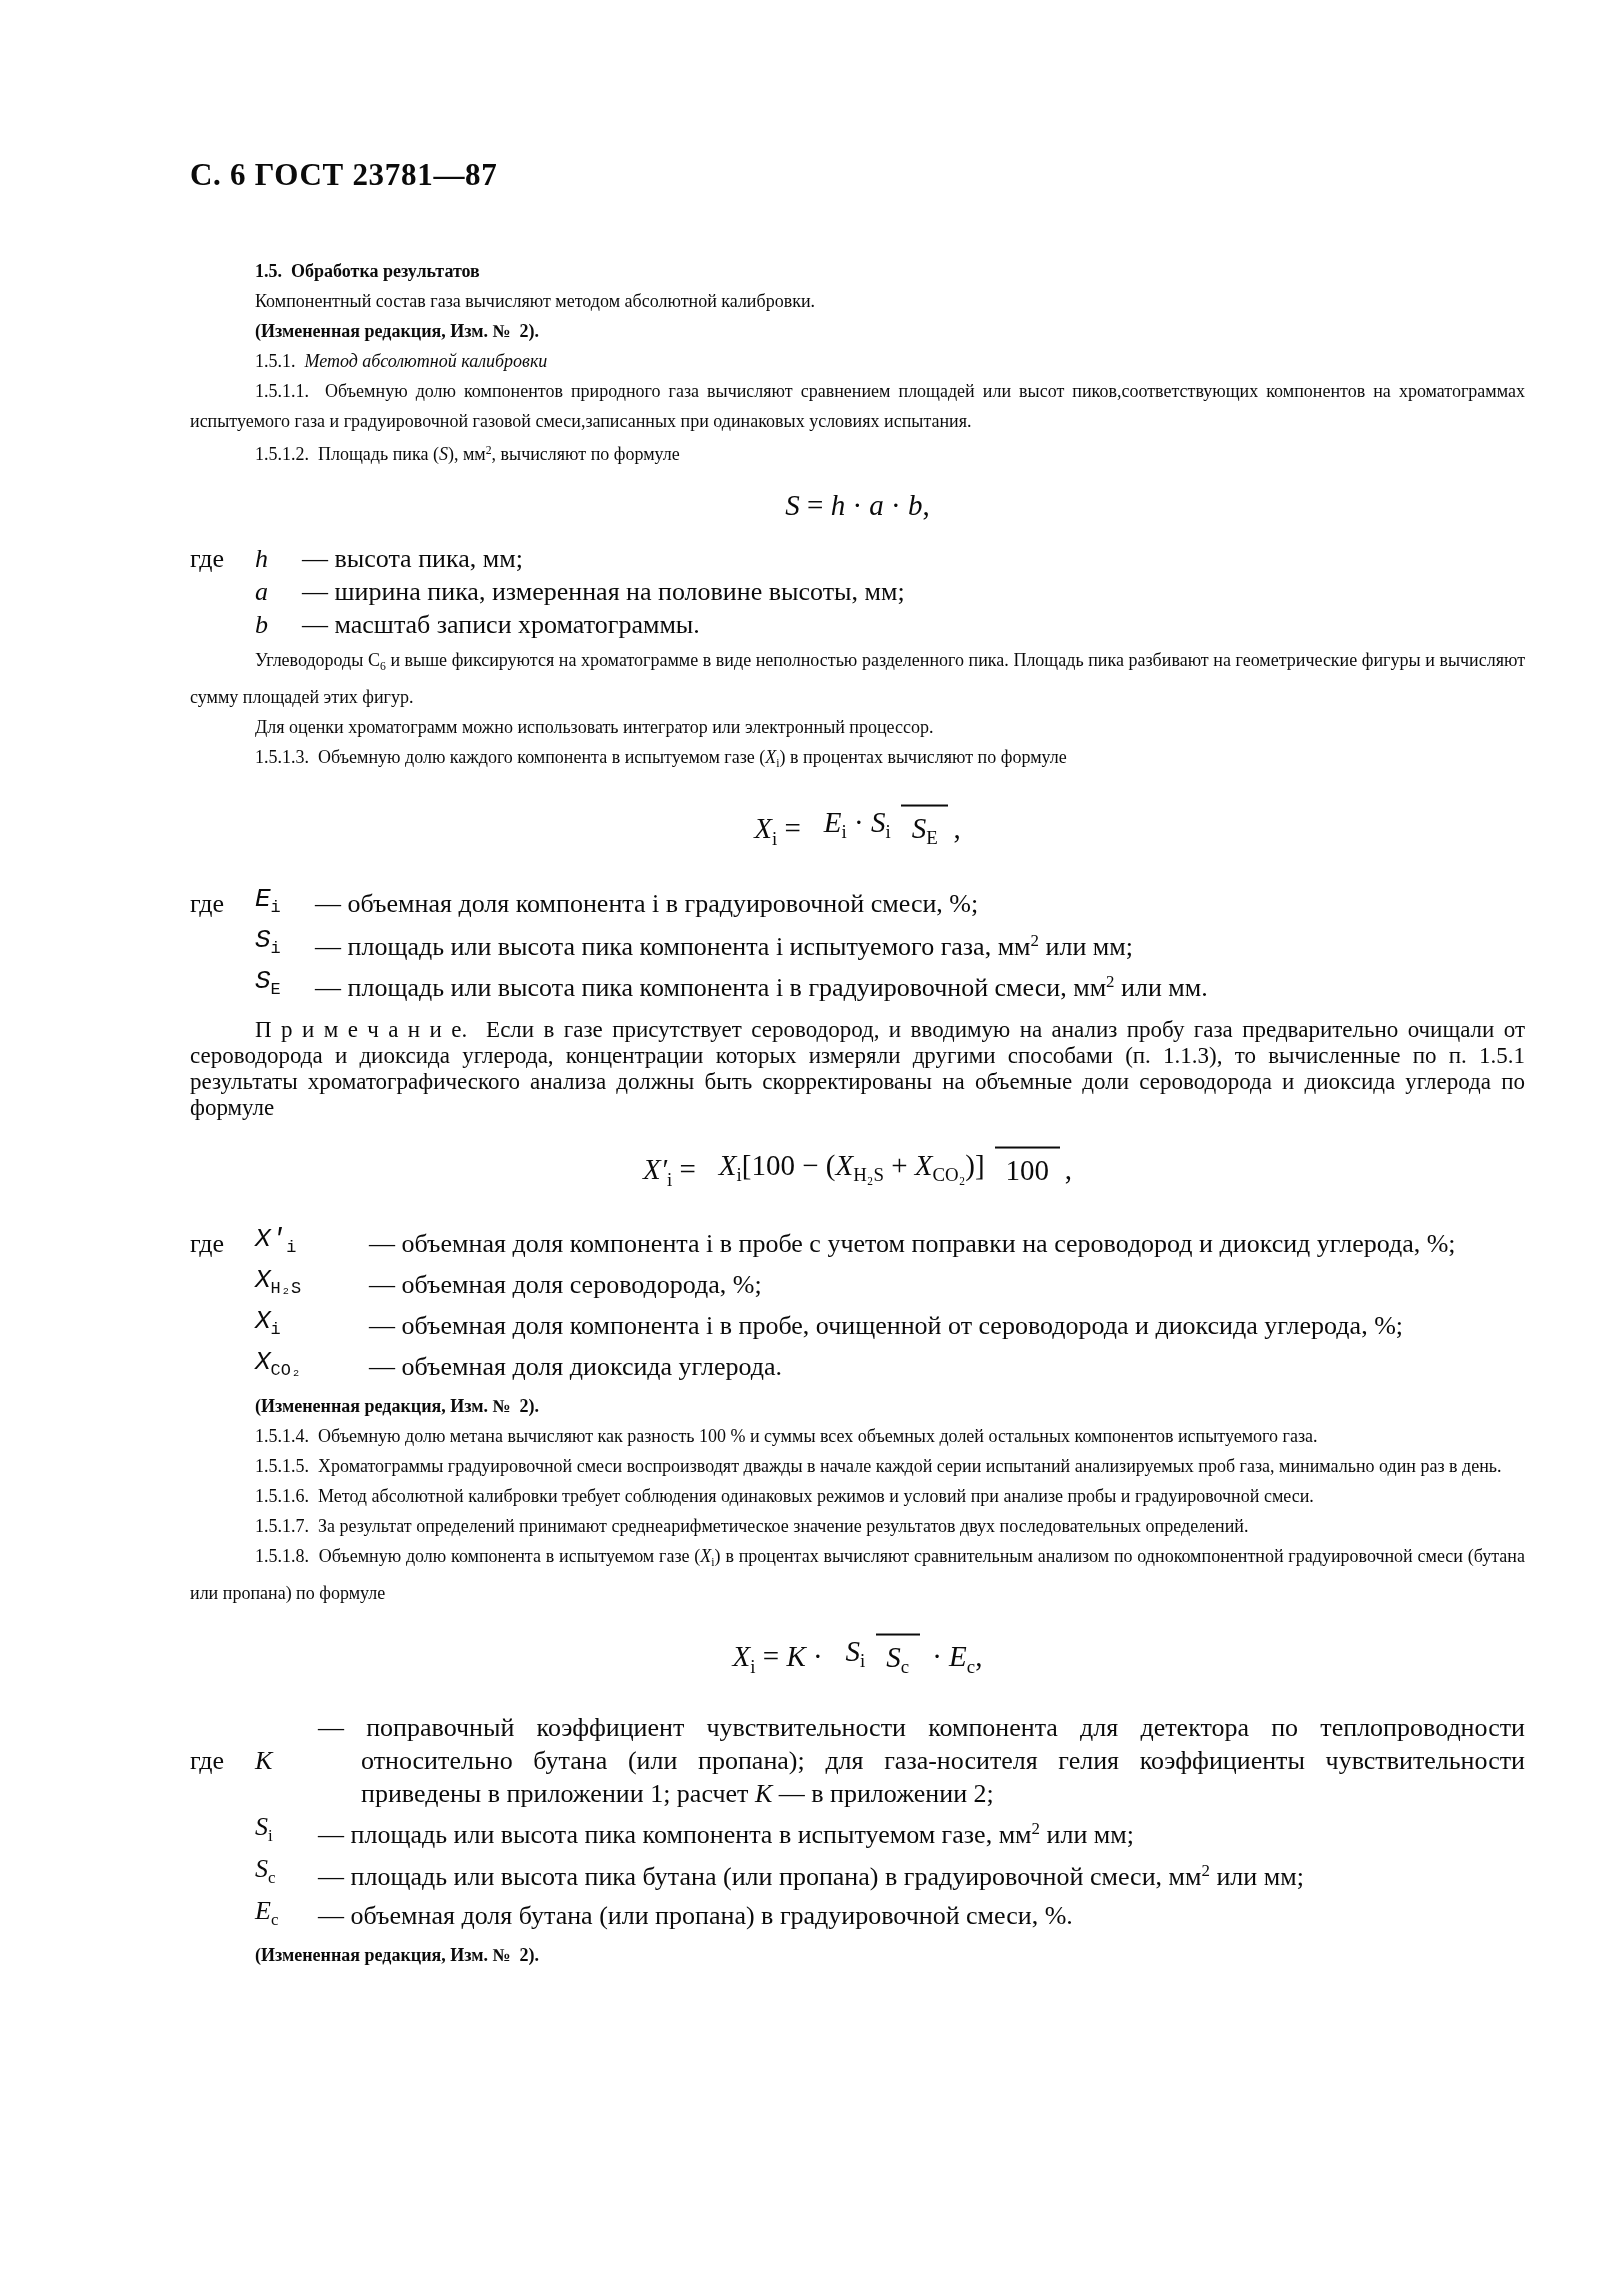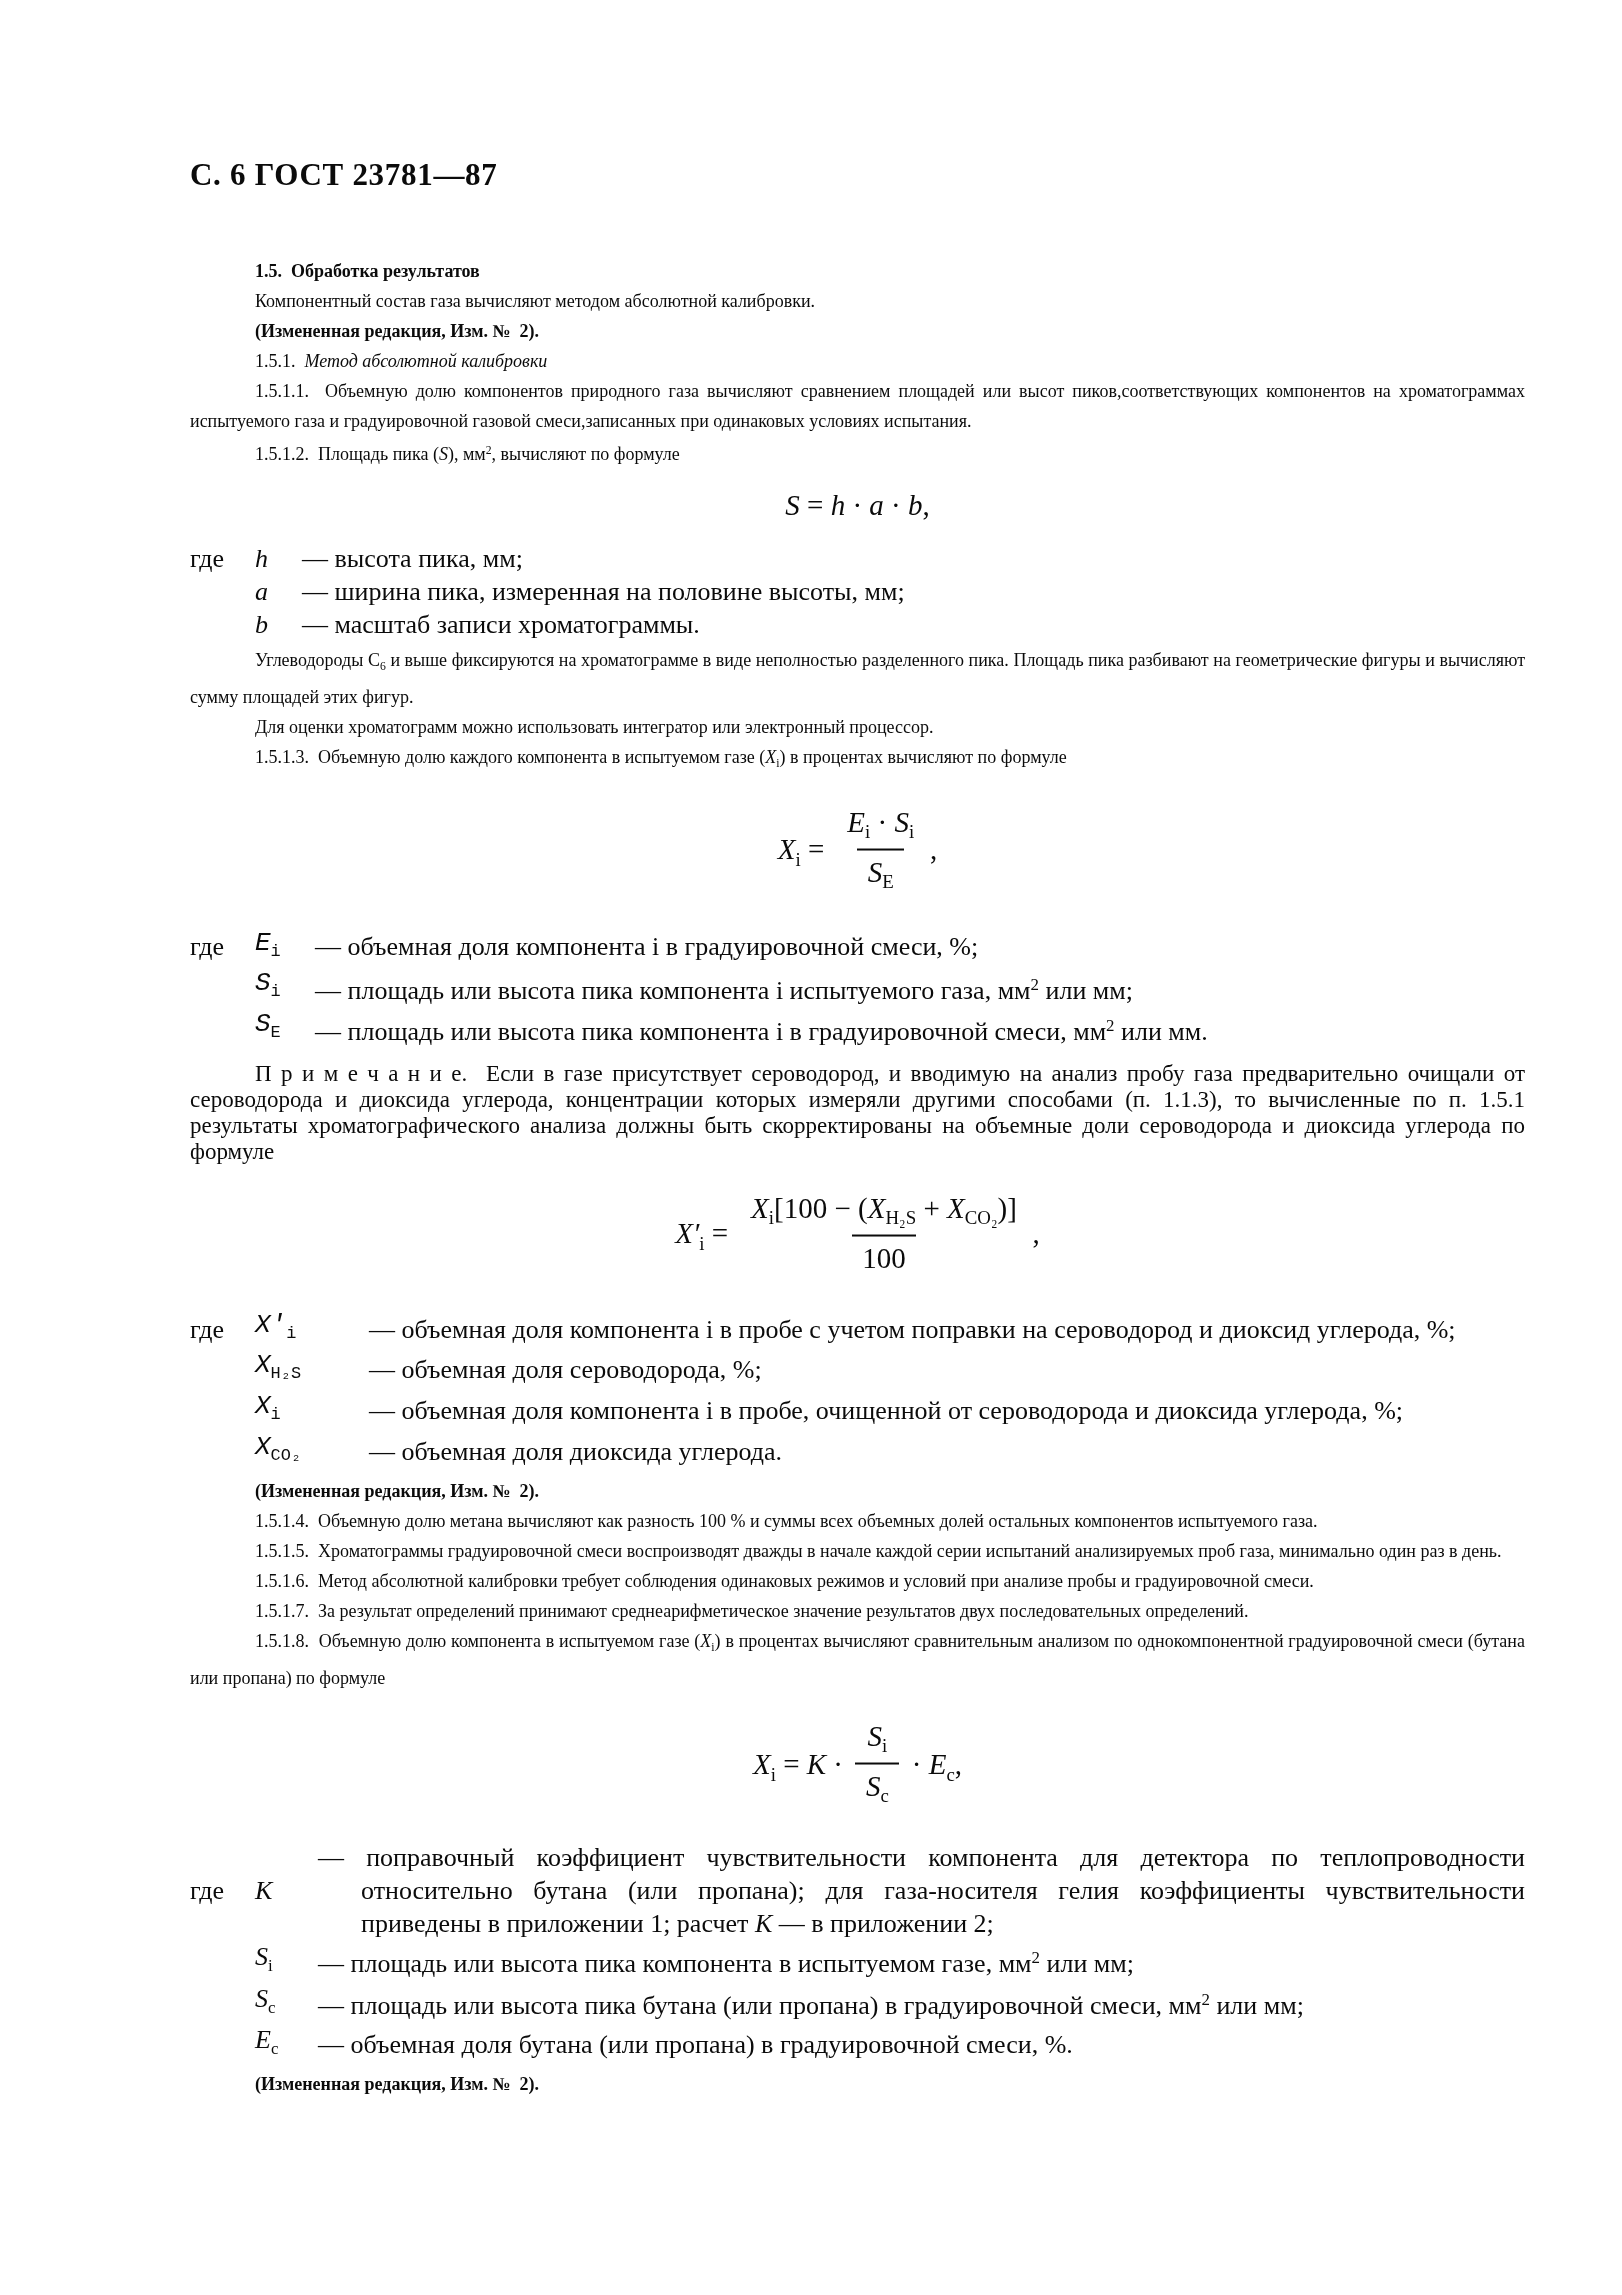--- a/index.html
+++ b/index.html
@@ -43,22 +43,21 @@
   .formula {
     text-align: center;
     font-size: 29px;
     line-height: 1.15;
     margin: 19.6px 0;
     white-space: nowrap;
   }
   .formula.tall { margin: 29px 0; }
   .frac {
     display: inline-flex;
-    flex-direction: column;
-    align-items: center;
+    flex-direction: row;
     vertical-align: middle;
     margin: 0 5.2px;
     transform: translateY(-0.12em);
   }
   .frac .fnum { padding: 1.3px 10.5px 5.2px 10.5px; }
   .frac .fden { border-top: 2.6px solid #0b0b0b; padding: 5.2px 10.5px 1.3px 10.5px; }
   .defs { margin: 6.5px 0 3.9px 0; }
   .defrow {
     display: flex;
     font-size: 26px;

